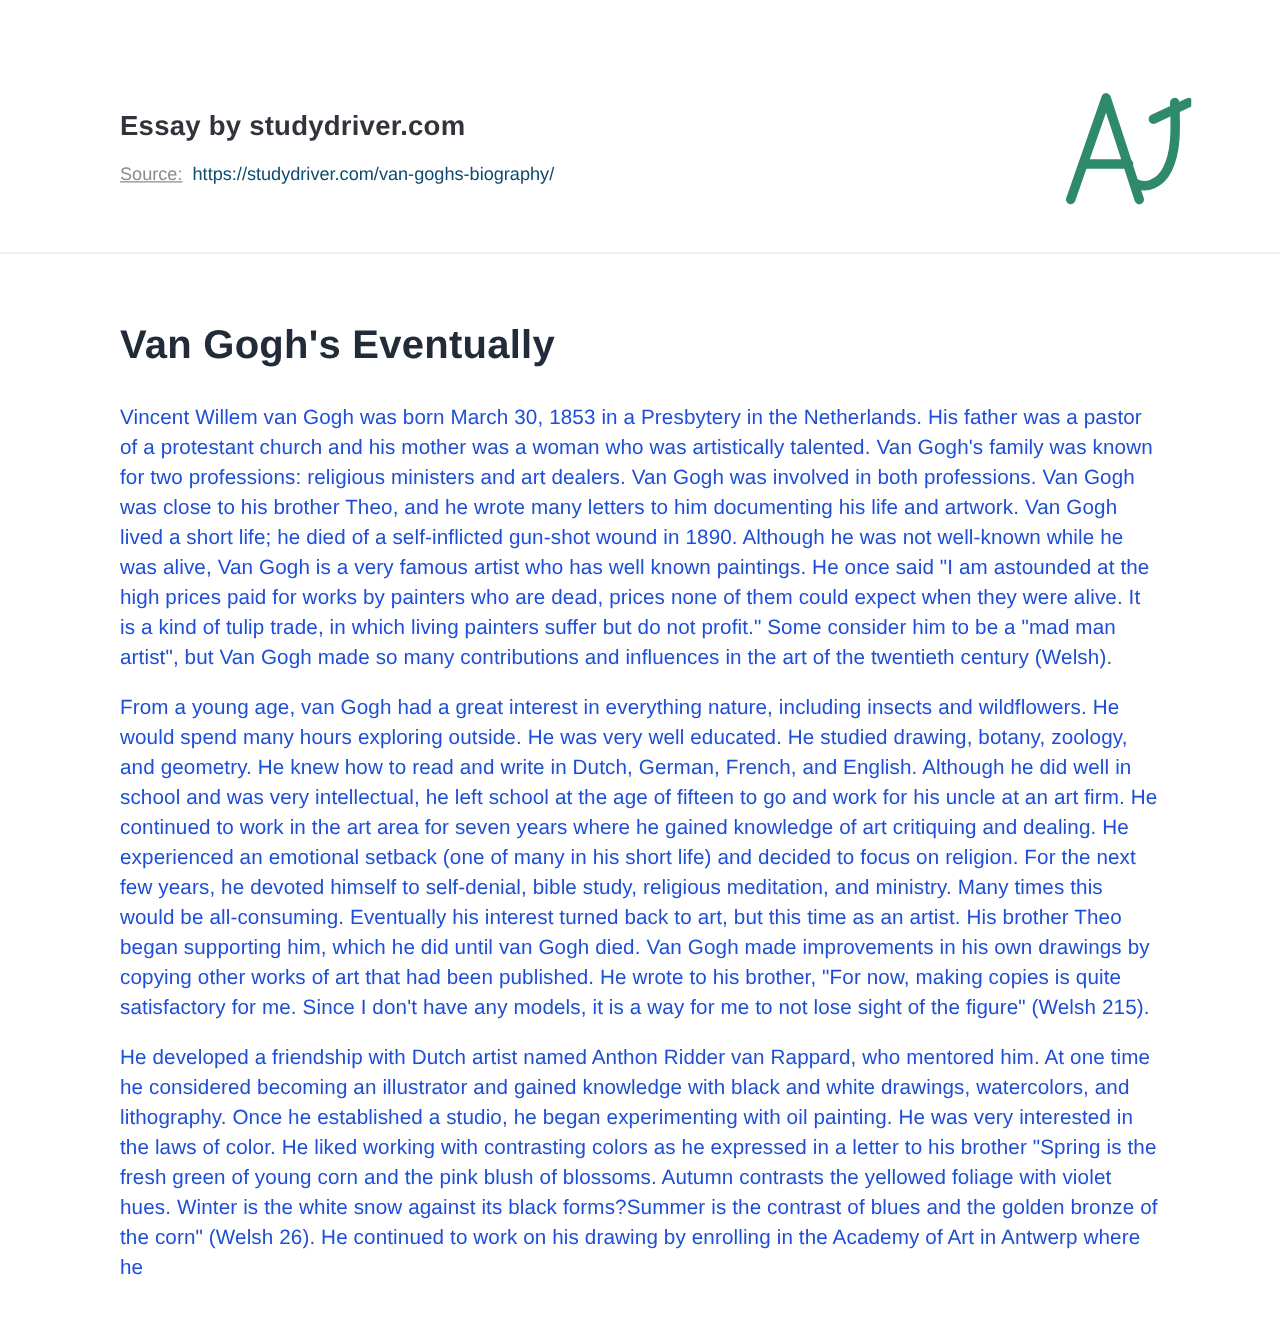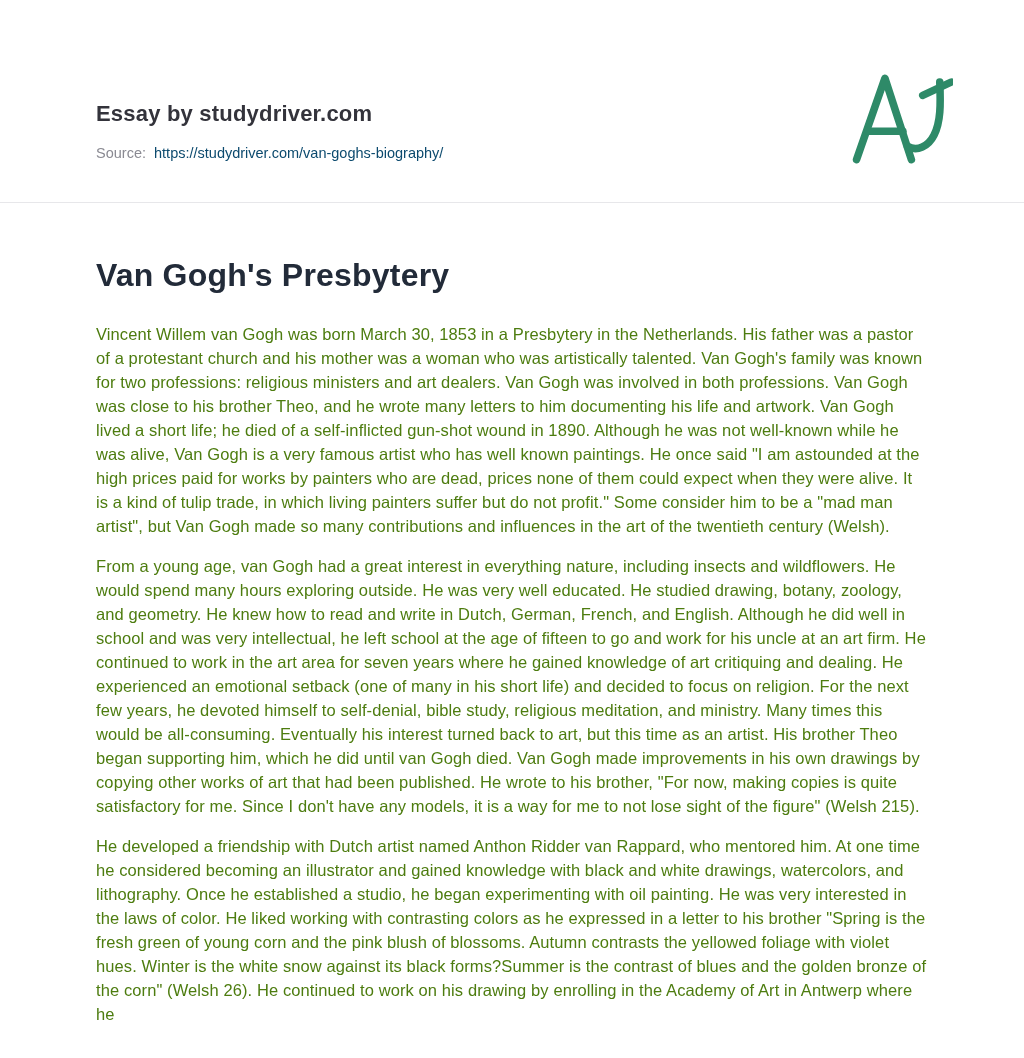--- a/index.html
+++ b/index.html
@@ -8,35 +8,35 @@
     width: 1024px;
     height: 1058px;
     overflow: hidden;
     font-family: "Liberation Sans", "DejaVu Sans", sans-serif;
     position: relative;
   }
   .header {
     padding: 74px 71px 0 96px;
     display: flex;
     justify-content: space-between;
-    align-items: flex-end;
+    align-items: center;
   }
   .byline {
     font-size: 22px;
     font-weight: 700;
     color: #33333b;
     line-height: 28px;
     letter-spacing: 0.2px;
   }
   .source-line {
     margin-top: 14px;
     font-size: 14.5px;
     line-height: 22px;
   }
-  .source-label { color: #8a8a92; }
+  .source-label { color: #8a8a92; text-decoration: underline; }
   .source-link {
     color: #0c4a6e;
     text-decoration: none;
     margin-left: 4px;
   }
   .logo { width: 104px; height: 92px; flex-shrink: 0; margin-top: -2px; }
   .divider {
     margin-top: 38px;
     border-bottom: 1px solid #e7e7ea;
     width: 100%;
@@ -45,21 +45,21 @@
   .page-title {
     margin: 54px 0 28px 0;
     font-size: 32px;
     font-weight: 700;
     color: #222b39;
     letter-spacing: 0.2px;
   }
   .article p {
     font-size: 16.5px;
     line-height: 24px;
-    color: #4d7c0f;
+    color: #1d4ed8;
     margin-bottom: 16px;
     letter-spacing: 0.1px;
   }
 </style>
 </head>
 <body>
 
 <div class="header">
   <div class="header-left">
     <div class="byline">Essay by studydriver.com</div>
@@ -76,19 +76,19 @@
 
       <path d="M96 10 C97 34 97 52 90 66 C84 78 72 84 62 78" stroke="#2e8a68" stroke-width="8" stroke-linecap="round" fill="none"></path>
       <path d="M78 24 L108 10" stroke="#2e8a68" stroke-width="8" stroke-linecap="round" fill="none"></path>
     </svg>
   </div>
 </div>
 
 <div class="divider"></div>
 
 <div class="content">
-  <h1 class="page-title">Van Gogh's Presbytery</h1>
+  <h1 class="page-title">Van Gogh's Eventually</h1>
   <div class="article">
     <p>Vincent Willem van Gogh was born March 30, 1853 in a Presbytery in the Netherlands. His father was a pastor of a protestant church and his mother was a woman who was artistically talented. Van Gogh's family was known for two professions: religious ministers and art dealers. Van Gogh was involved in both professions. Van Gogh was close to his brother Theo, and he wrote many letters to him documenting his life and artwork. Van Gogh lived a short life; he died of a self-inflicted gun-shot wound in 1890. Although he was not well-known while he was alive, Van Gogh is a very famous artist who has well known paintings. He once said "I am astounded at the high prices paid for works by painters who are dead, prices none of them could expect when they were alive. It is a kind of tulip trade, in which living painters suffer but do not profit." Some consider him to be a "mad man artist", but Van Gogh made so many contributions and influences in the art of the twentieth century (Welsh).</p>
     <p>From a young age, van Gogh had a great interest in everything nature, including insects and wildflowers. He would spend many hours exploring outside. He was very well educated. He studied drawing, botany, zoology, and geometry. He knew how to read and write in Dutch, German, French, and English. Although he did well in school and was very intellectual, he left school at the age of fifteen to go and work for his uncle at an art firm. He continued to work in the art area for seven years where he gained knowledge of art critiquing and dealing. He experienced an emotional setback (one of many in his short life) and decided to focus on religion. For the next few years, he devoted himself to self-denial, bible study, religious meditation, and ministry. Many times this would be all-consuming. Eventually his interest turned back to art, but this time as an artist. His brother Theo began supporting him, which he did until van Gogh died. Van Gogh made improvements in his own drawings by copying other works of art that had been published. He wrote to his brother, "For now, making copies is quite satisfactory for me. Since I don't have any models, it is a way for me to not lose sight of the figure" (Welsh 215).</p>
     <p>He developed a friendship with Dutch artist named Anthon Ridder van Rappard, who mentored him. At one time he considered becoming an illustrator and gained knowledge with black and white drawings, watercolors, and lithography. Once he established a studio, he began experimenting with oil painting. He was very interested in the laws of color. He liked working with contrasting colors as he expressed in a letter to his brother "Spring is the fresh green of young corn and the pink blush of blossoms. Autumn contrasts the yellowed foliage with violet hues. Winter is the white snow against its black forms?Summer is the contrast of blues and the golden bronze of the corn" (Welsh 26). He continued to work on his drawing by enrolling in the Academy of Art in Antwerp where he</p>
   </div>
 </div>
 
 </body></html>

